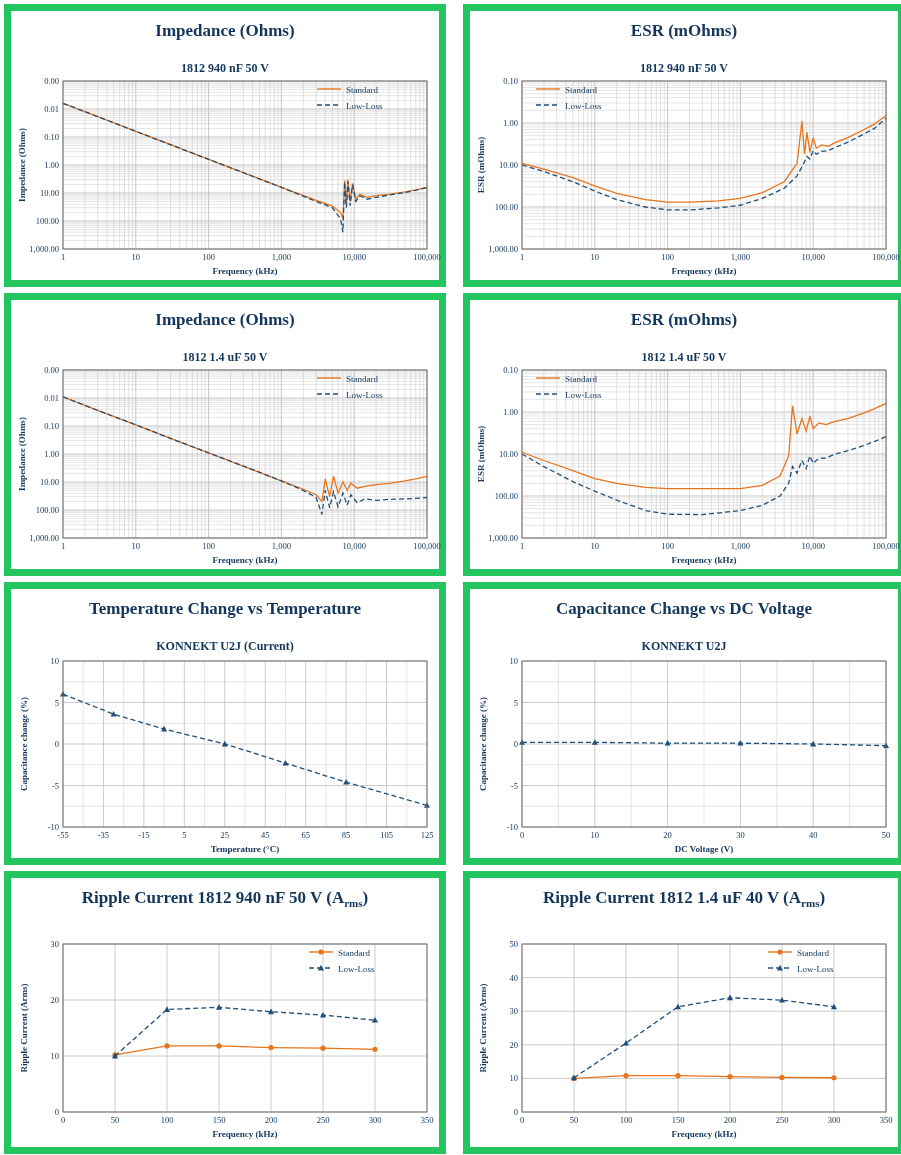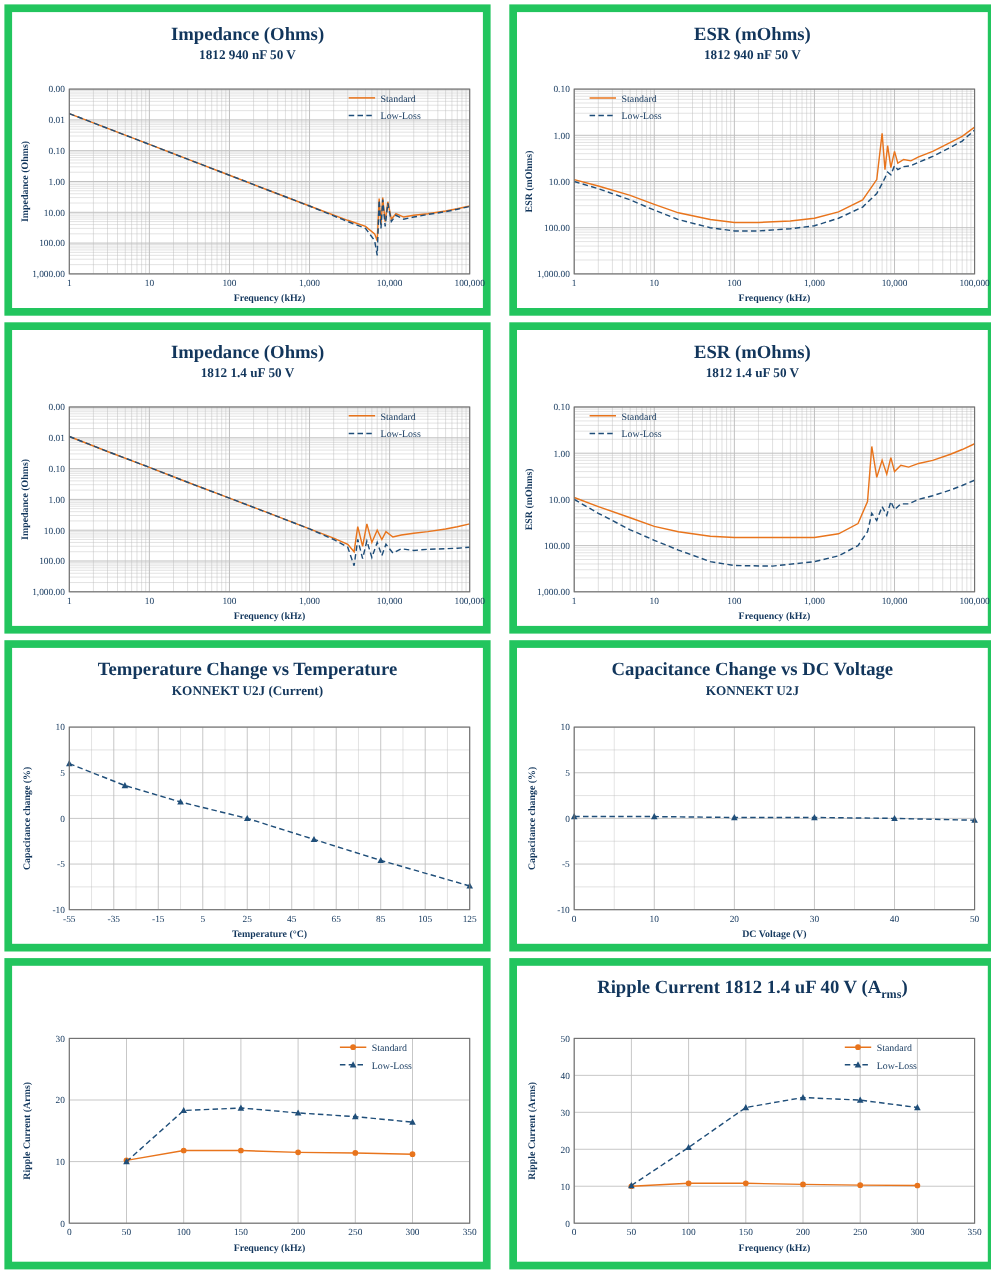--- a/index.html
+++ b/index.html
@@ -1,20 +1,20 @@
 <!DOCTYPE html>
 <html><head>
 <meta charset="utf-8">
 <style>
   html,body{margin:0;padding:0;background:#ffffff;}
   body{width:901px;height:1155px;font-family:"Liberation Sans",sans-serif;color:#12365c;}
   .grid{display:grid;grid-template-columns:442px 442px;grid-template-rows:repeat(4,283px);column-gap:17px;row-gap:6px;padding:4px 0 0 4px;box-sizing:border-box;}
   .panel{border:7px solid #22c55e;box-sizing:border-box;position:relative;background:#fff;font-family:Liberation Serif, serif;}
   .ptitle{text-align:center;font-weight:bold;font-size:17px;color:#12365c;margin-top:10px;line-height:1.15;}
-  .psub{text-align:center;font-weight:bold;font-size:12px;color:#12365c;margin-top:2px;}
+  .psub{text-align:center;font-weight:bold;font-size:12px;color:#12365c;margin-top:20px;}
   .plotwrap{position:absolute;left:0;right:0;bottom:0;top:58px;}
   .plotwrap.tall{top:52px;}
   svg{display:block;}
   .axlabel{font-size:9px;font-weight:bold;fill:#12365c;}
   .tick{font-size:8.5px;fill:#12365c;}
   .legtxt{font-size:9px;fill:#12365c;}
   sub{font-size:0.65em;}
 </style>
 </head>
 <body>
@@ -634,20 +634,23 @@
           <text x="48" y="183" text-anchor="end" class="tick">-10</text>
           <text x="234" y="205" text-anchor="middle" class="axlabel">DC Voltage (V)</text>
           <g transform="translate(16,97) rotate(-90)">
             <text x="0" y="0" text-anchor="middle" class="axlabel">Capacitance change (%)</text>
           </g>
         </svg>
       </div>
   </div>
 
   <div class="panel">
+    <div class="ptitle">
+      <span>Ripple Current  1812 940 nF 50 V (A</span><sub>rms</sub><span>)</span>
+    </div>
     <div class="plotwrap tall">
         <svg id="svg6" width="438" height="226">
           <rect x="52" y="14" width="364" height="168" fill="#fff"></rect>
           <line x1="52" y1="14" x2="52" y2="182" stroke="#bfbfbf" stroke-width="0.8"></line>
           <line x1="104" y1="14" x2="104" y2="182" stroke="#bfbfbf" stroke-width="0.8"></line>
           <line x1="156" y1="14" x2="156" y2="182" stroke="#bfbfbf" stroke-width="0.8"></line>
           <line x1="208" y1="14" x2="208" y2="182" stroke="#bfbfbf" stroke-width="0.8"></line>
           <line x1="260" y1="14" x2="260" y2="182" stroke="#bfbfbf" stroke-width="0.8"></line>
           <line x1="312" y1="14" x2="312" y2="182" stroke="#bfbfbf" stroke-width="0.8"></line>
           <line x1="364" y1="14" x2="364" y2="182" stroke="#bfbfbf" stroke-width="0.8"></line>

